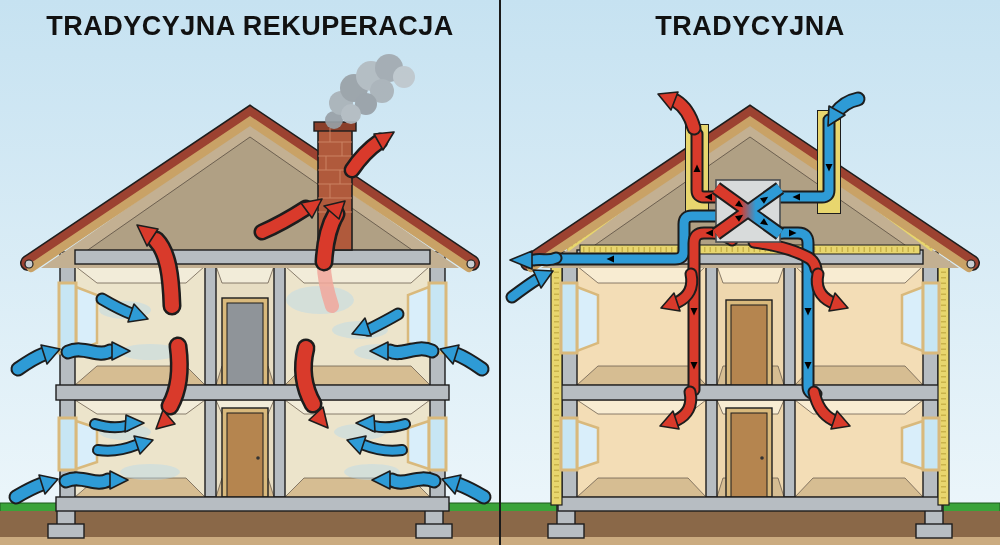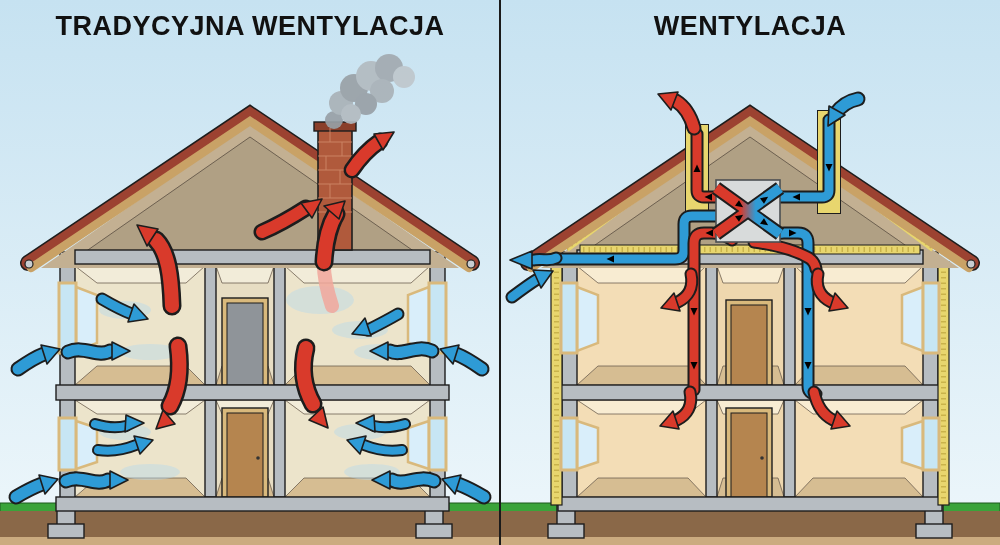--- a/index.html
+++ b/index.html
@@ -435,14 +435,14 @@
         <path class="sh coldSt" d="M512,297 C520,291 528,285 536,280" stroke-width="9"></path>
         <path class="hd coldF" d="M553,271 L533,270 L541,288 Z"></path>
       </g>
     </g>
   </g>
 
   <rect x="499" y="0" width="2" height="545" fill="#1a1a1a"></rect>
 </svg>
 </div>
 
-<div class="title" id="title-left">TRADYCYJNA WENTYLACJA</div>
-<div class="title" id="title-right">WENTYLACJA</div>
+<div class="title" id="title-left">TRADYCYJNA REKUPERACJA</div>
+<div class="title" id="title-right">TRADYCYJNA</div>
 
 </body></html>

